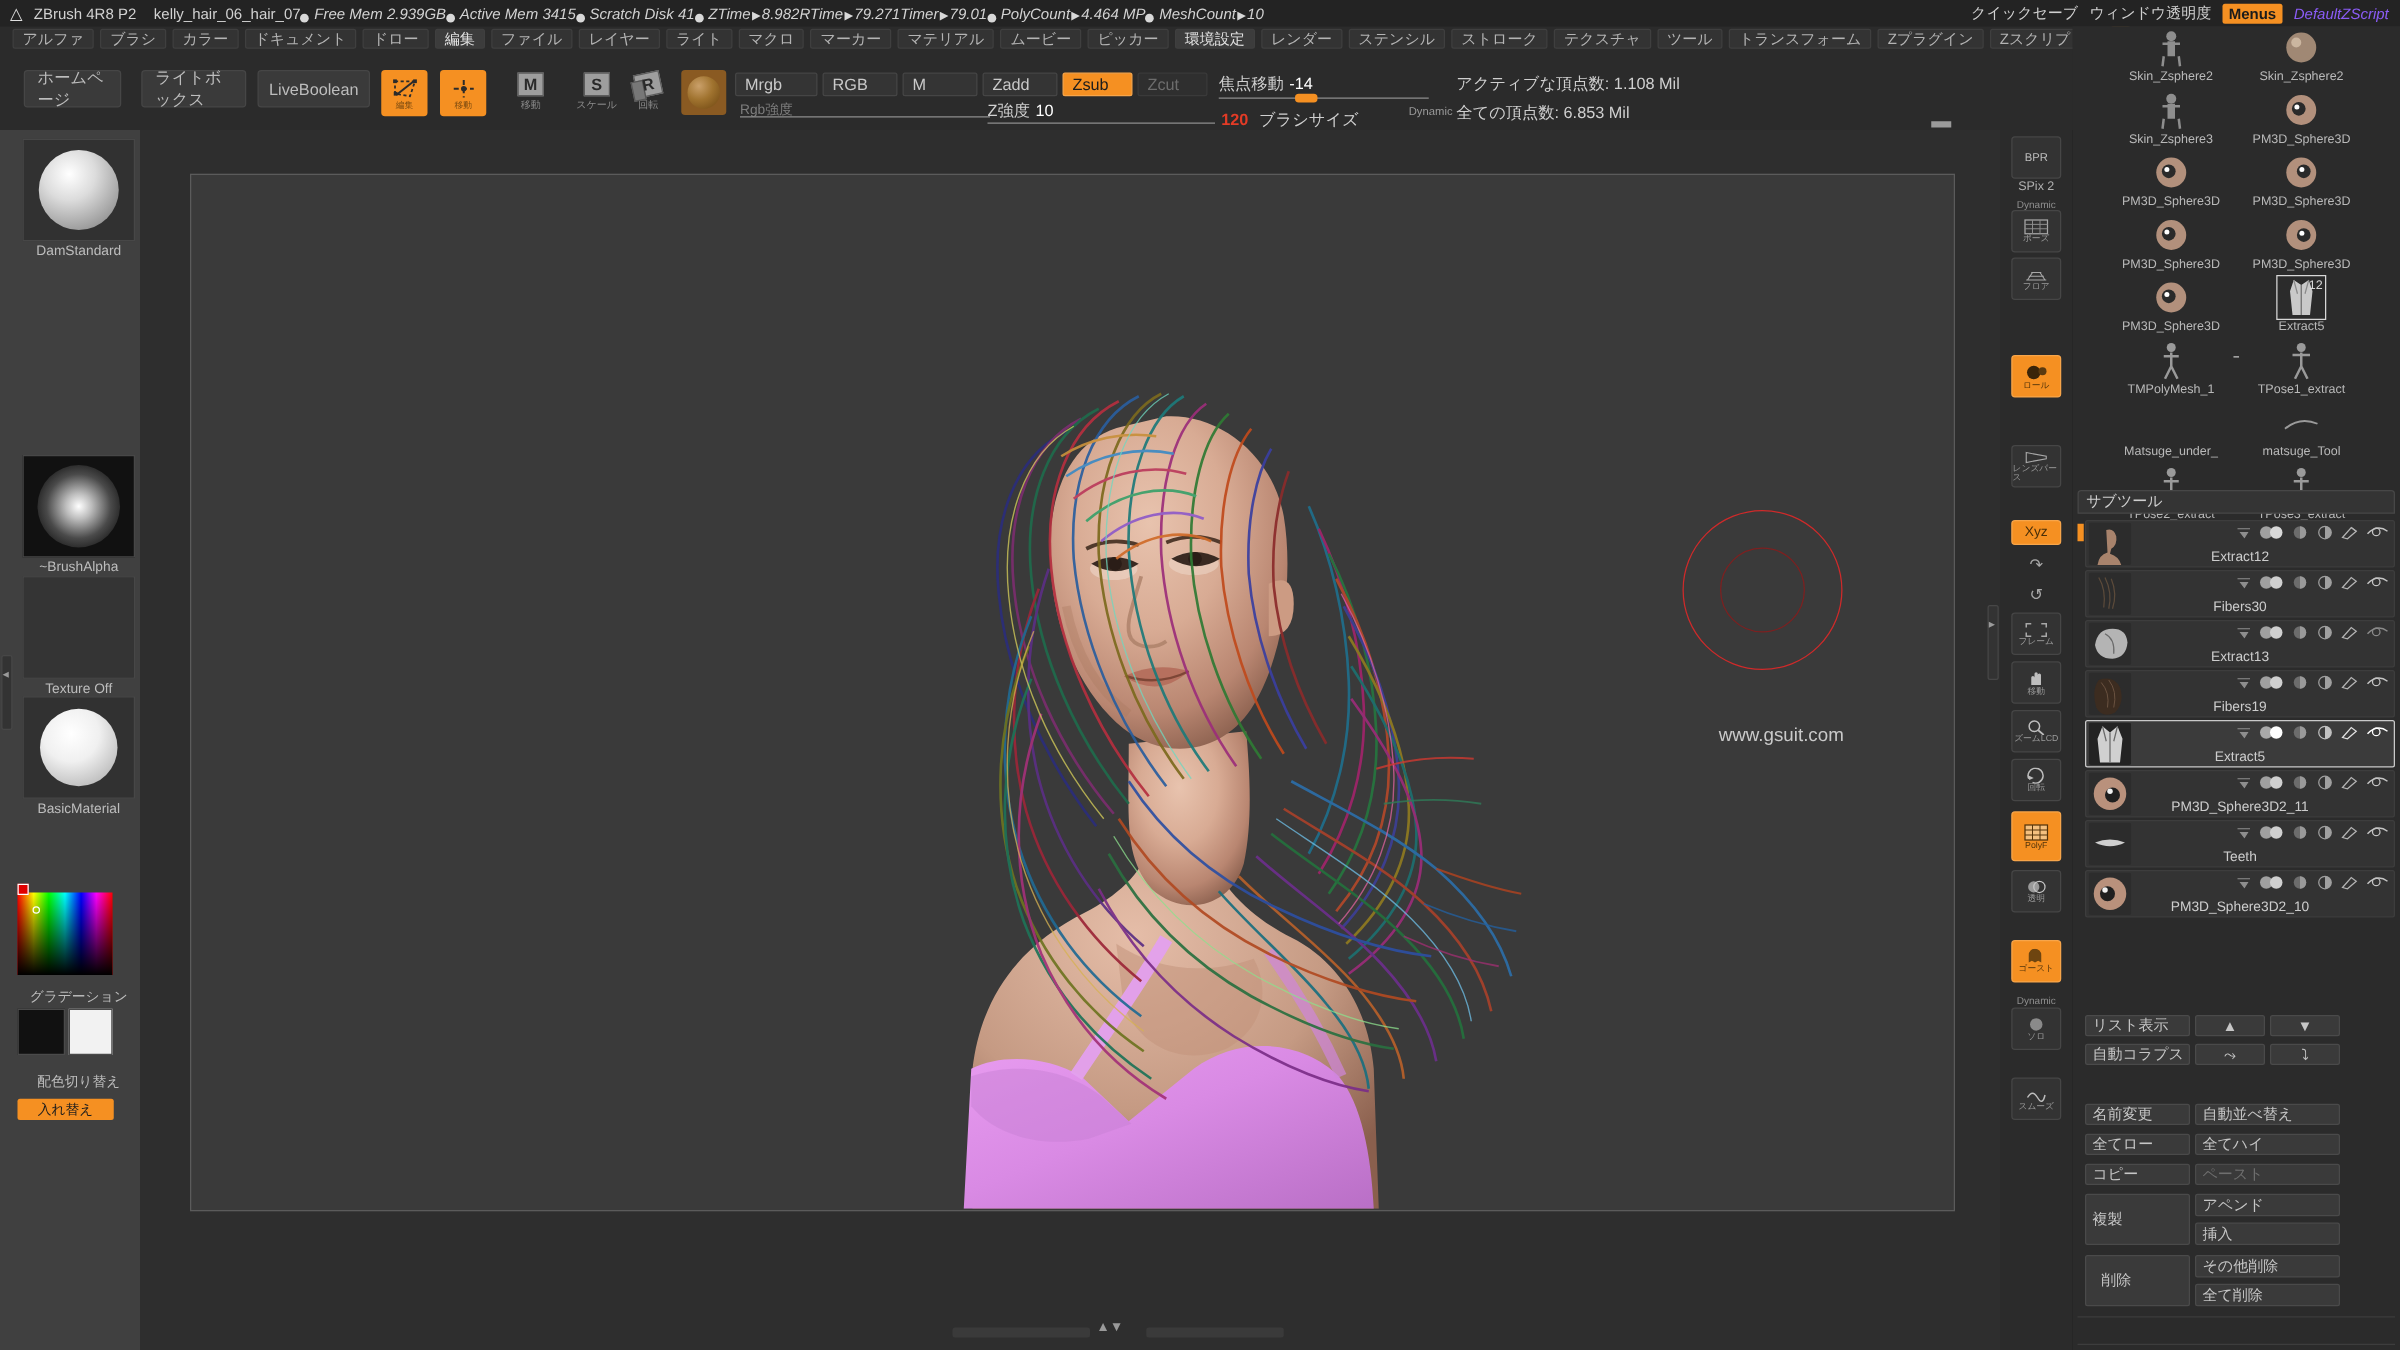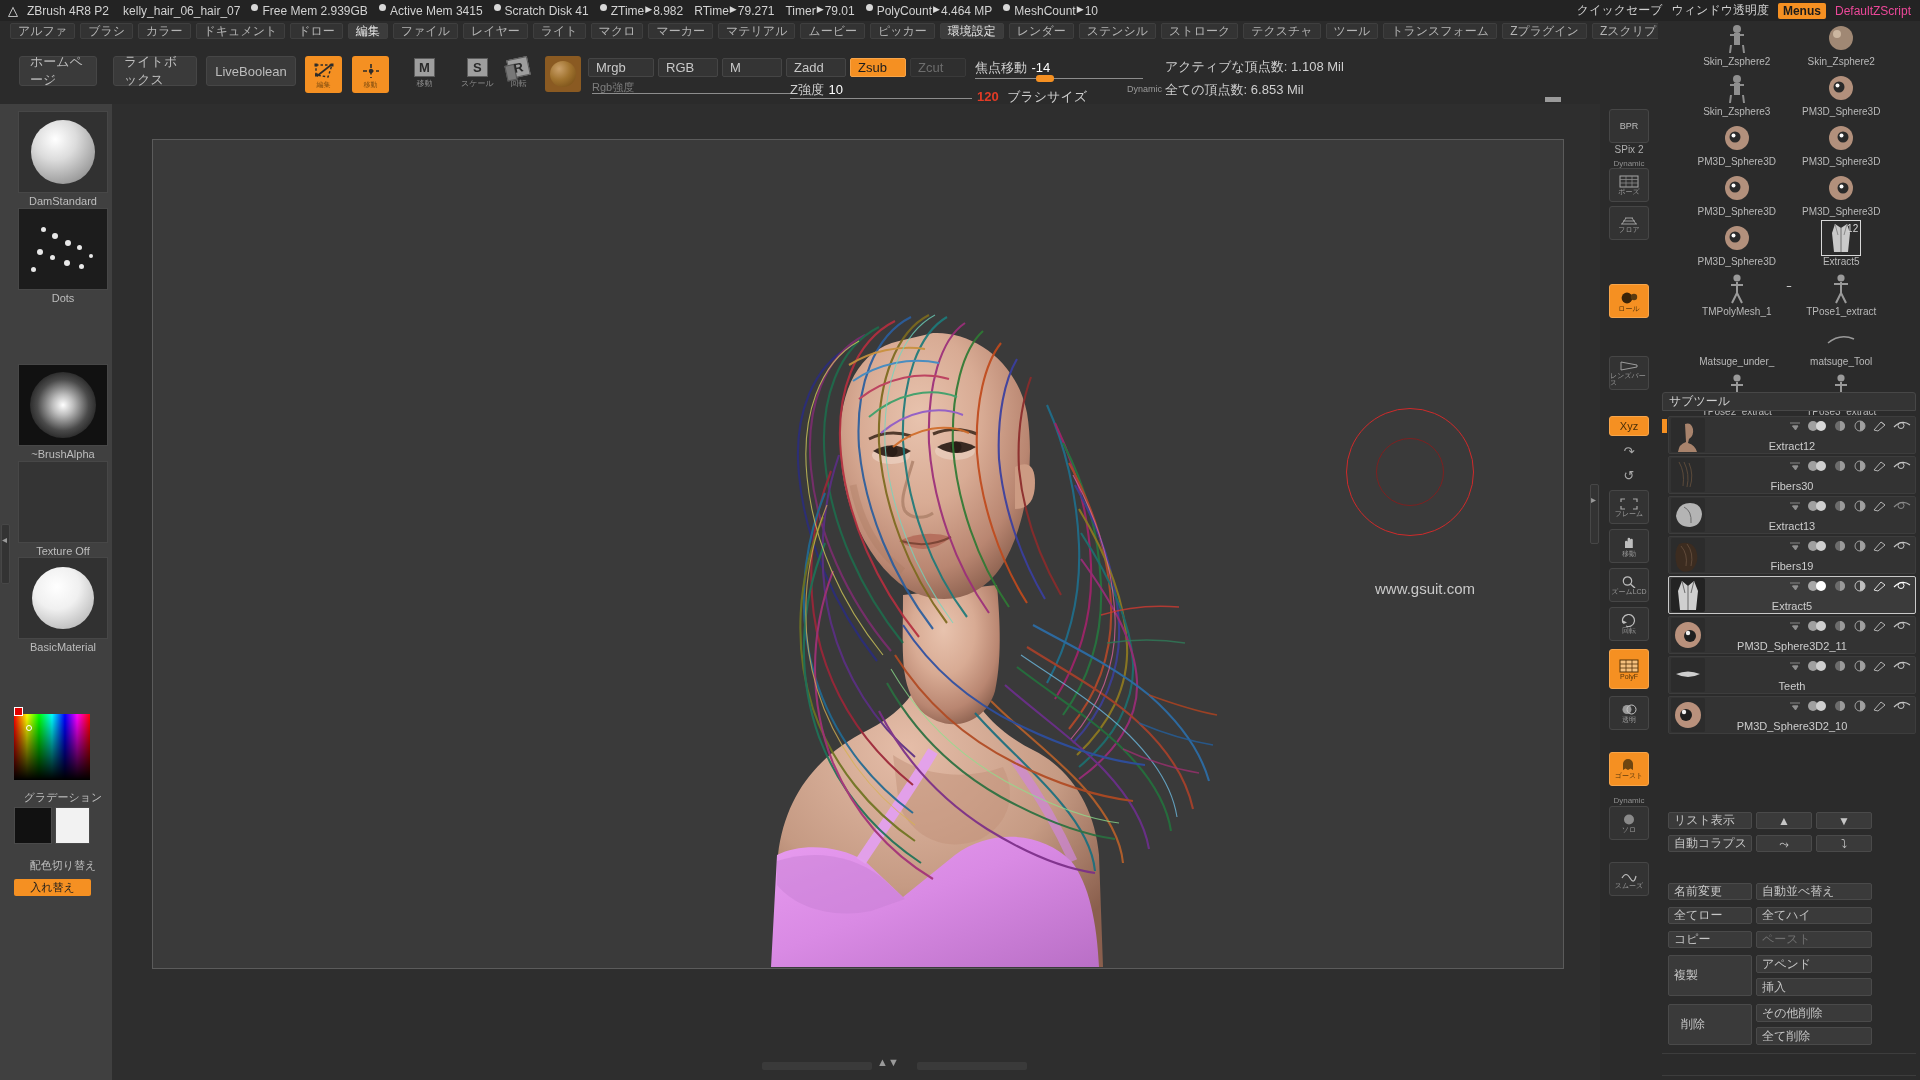--- a/index.html
+++ b/index.html
@@ -13,37 +13,37 @@
   #app { position: relative; width: 1920px; height: 1080px; }
 
   
   #titlebar {
     position: absolute; left: 0; top: 0; width: 1920px; height: 21px;
     background: #232323; display: flex; align-items: center;
     font-size: 12px; color: #d2d2d2; white-space: nowrap;
   }
   .tb-logo { width: 18px; margin-left: 4px; text-align: center; font-size: 13px; color: #e0e0e0; }
   .tb-txt { margin-left: 5px; }
-  .tb-stat { margin-left: 11px; display: flex; align-items: flex-start; }
+  .tb-stat { display: flex; align-items: flex-end; font-style: italic; }
   .tb-dot { width: 7px; height: 7px; border-radius: 50%; background: #d8d8d8; margin-right: 4px; display: inline-block;}
   .tb-arrow { color: #d8d8d8; margin: 0 1px; font-size: 9px;}
   .tb-right { position: absolute; right: 0; top: 0; height: 21px; display: flex; align-items: center; }
   .tb-right > div { margin-right: 9px; font-size: 12px; }
   .tb-qs { color: #d0d0d0; }
   .tb-wt { color: #d0d0d0; position: relative; }
   .tb-wt::after {
     content: ""; position: absolute; left: 0; right: -4px; bottom: -5px; height: 1px; background: #8a8a8a;
   }
   .tb-wt-knob { position: absolute; left: 16px; bottom: -8px; width: 17px; height: 6px;
      background: #f59022; border-radius: 3px; }
   .tb-menus {
     background: #f59022; color: #1b1b1b; padding: 1px 5px; border-radius: 2px;
     font-size: 12px; font-weight: bold;
   }
-  .tb-zs { color: #ec4899; margin-right: 6px; }
+  .tb-zs { color: #8b5cf6; margin-right: 6px; font-style: italic; }
 
   
   #menubar {
     position: absolute; left: 0; top: 21px; width: 1920px; height: 19px;
     background: #2b2b2b; display: flex; align-items: center; padding-left: 10px;
   }
   .menu-item {
     font-size: 12px; color: #b4b4b4; background: #333333;
     border: 1px solid #3f3f3f; border-radius: 2px;
     padding: 1px 7px; margin-right: 5px; height: 16px; line-height: 13px;
@@ -376,37 +376,20 @@
   </div>
 
   <div id="leftpal">
     <div class="lp-item" style="top:7px;">
       <div class="lp-thumb">
           <span class="sphere-dam"></span>
         </div>
       <div class="lp-cap">DamStandard</div>
     </div>
 
-    <div class="lp-item" style="top:104px;">
-      <div class="lp-thumb">
-        <span class="dots-canvas">
-          <i style="left:22px;top:18px;width:5px;height:5px;"></i>
-          <i style="left:33px;top:24px;width:6px;height:6px;"></i>
-          <i style="left:46px;top:31px;width:6px;height:6px;"></i>
-          <i style="left:58px;top:36px;width:5px;height:5px;"></i>
-          <i style="left:18px;top:40px;width:6px;height:6px;"></i>
-          <i style="left:31px;top:46px;width:5px;height:5px;"></i>
-          <i style="left:45px;top:51px;width:6px;height:6px;"></i>
-          <i style="left:60px;top:55px;width:5px;height:5px;"></i>
-          <i style="left:70px;top:45px;width:4px;height:4px;"></i>
-          <i style="left:12px;top:58px;width:5px;height:5px;"></i>
-        </span>
-      </div>
-      <div class="lp-cap">Dots</div>
-    </div>
 
     <div class="lp-item" style="top:260px;">
       <div class="lp-thumb" style="background:#111;">
           <span class="alpha-glow"></span>
         </div>
       <div class="lp-cap">~BrushAlpha</div>
     </div>
 
     <div class="lp-item" style="top:357px;">
       <div class="lp-thumb">

